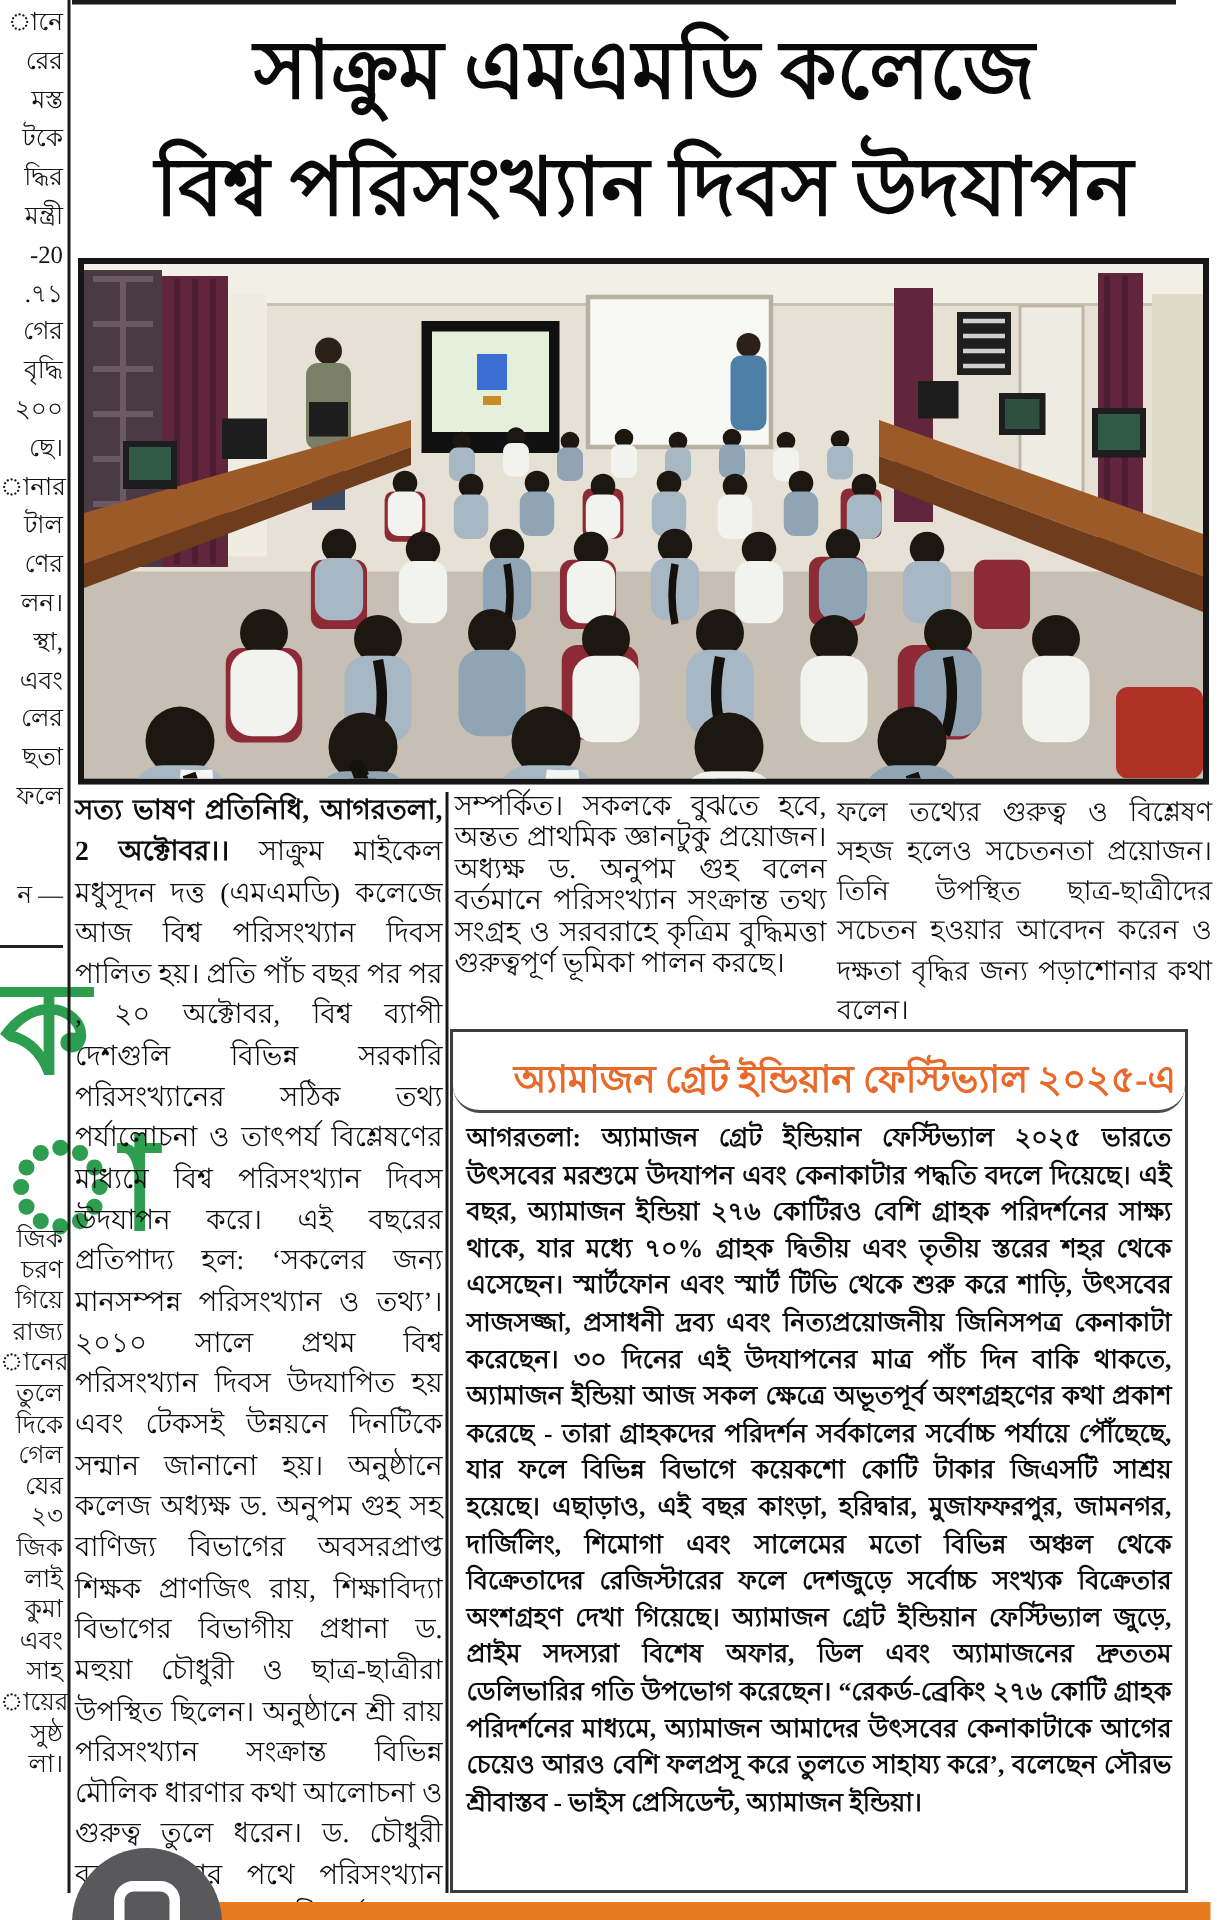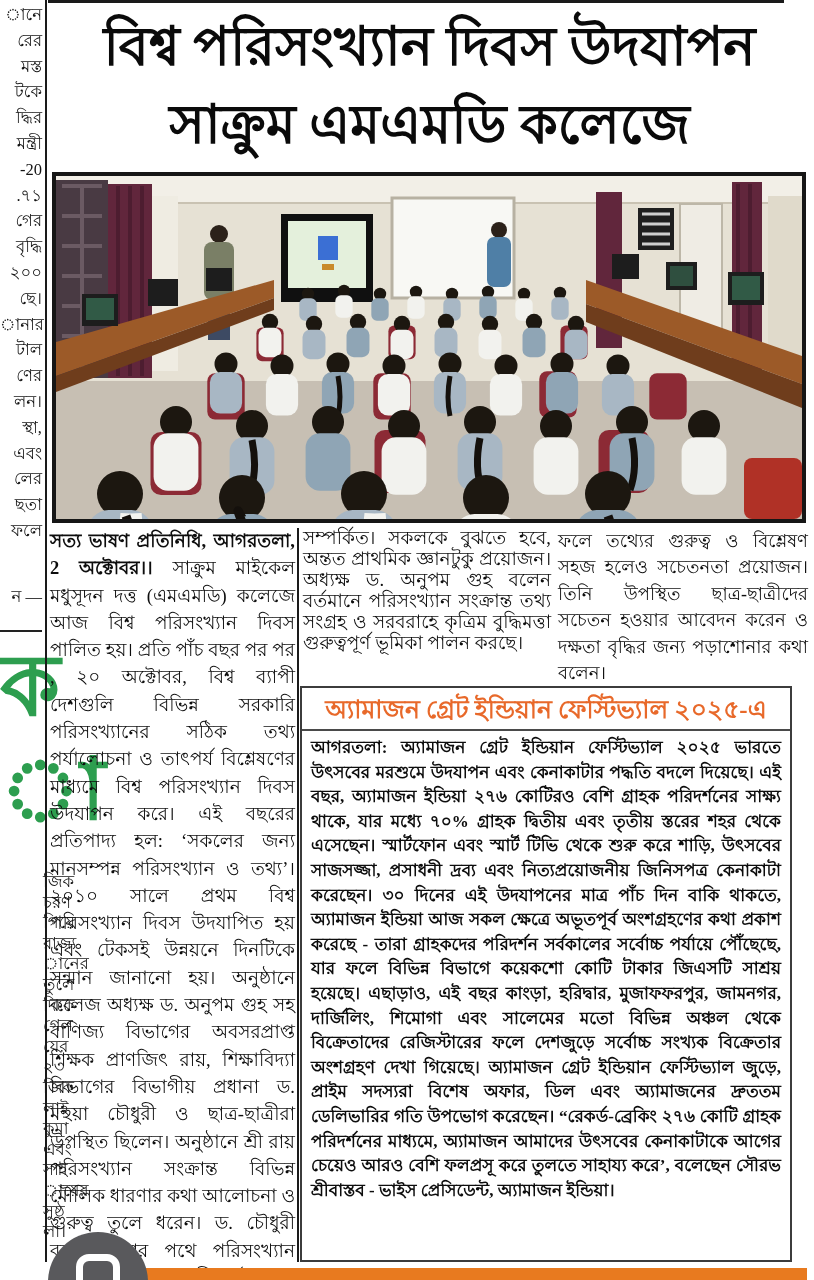--- a/index.html
+++ b/index.html
@@ -10,42 +10,42 @@
   
   .left-strip-top{position:absolute;left:0;top:2px;width:42px;text-align:right;
     font-size:16.5px;line-height:25.8px;color:#141414;}
   .left-frag{white-space:nowrap;}
   .left-n-dash{position:absolute;left:0;top:584px;width:42px;text-align:right;
     font-size:16.5px;color:#141414;white-space:nowrap;}
   .left-hr{position:absolute;left:0;top:630px;width:42px;height:0;border-top:2px solid #222;}
   .green-letters{position:absolute;left:0;top:634px;width:44px;text-align:right;
     font-weight:bold;font-size:86px;line-height:104px;color:#2d9e4f;overflow:visible;}
   .green-letters .left-frag{height:104px;}
-  .left-strip-bottom{position:absolute;left:0;top:872px;width:42px;text-align:left;
-    font-size:16.5px;line-height:20.6px;color:#141414;padding-left:43px;}
+  .left-strip-bottom{position:absolute;left:0;top:816px;width:42px;text-align:right;
+    font-size:16.5px;line-height:20.6px;color:#141414;}
   .v-rule-main{position:absolute;left:45px;top:0;width:2px;height:1262px;background:#1a1a1a;}
   
   .top-rule{position:absolute;left:48px;top:0;width:736px;height:3px;background:#1a1a1a;}
   .headline{position:absolute;left:52px;top:8px;width:755px;text-align:center;
     font-weight:bold;font-size:54px;line-height:78px;color:#0a0a0a;letter-spacing:0;}
   .photo-frame{position:absolute;left:52px;top:172px;width:754px;height:351px;
     border:4px solid #161616;box-sizing:border-box;background:#e6e1d4;}
   .photo-frame svg{display:block;width:100%;height:100%;}
   
   .col{position:absolute;top:528px;text-align:justify;color:#0d0d0d;}
   .col p{margin:0;}
   .col1{left:50px;width:245px;font-size:18.5px;line-height:27.3px;}
   .col2{left:303px;width:248px;font-size:18.5px;line-height:21px;}
   .col3{left:558px;width:250px;font-size:18px;line-height:26.4px;}
   .v-rule-col{position:absolute;left:297px;top:528px;width:2px;height:734px;background:#1a1a1a;}
   
   .box{position:absolute;left:300px;top:686px;width:492px;height:576px;
     border:2px solid #3c3c3c;box-sizing:border-box;background:#fff;}
-  .box-headline{padding:5px 6px 3px;text-align:center;font-weight:bold;
-    font-size:25px;line-height:33px;color:#e8692a;border-bottom:2px solid #4a4a4a;}
+  .box-headline{padding:16px 6px 3px;text-align:right;font-weight:bold;
+    font-size:25px;line-height:33px;color:#e8692a;border-bottom:2px solid #4a4a4a;border-radius:18px;}
   .box-body{padding:5px 9px 0;font-size:17px;line-height:24.6px;text-align:justify;}
   .box-body p{margin:0;font-weight:bold;}
   
   .bottom-bar{position:absolute;left:95px;bottom:0;width:712px;height:12px;background:#e87a1f;}
   .float-btn{position:absolute;left:48px;top:1232px;width:100px;height:100px;
     border-radius:50%;background:#59595c;}
   .float-btn-square{position:absolute;left:28px;top:22px;width:30px;height:50px;
     border:7px solid #ffffff;border-radius:13px;}
 </style>
 </head>
@@ -97,22 +97,22 @@
     <div class="left-frag">এবং</div>
     <div class="left-frag">সাহ</div>
     <div class="left-frag">ায়ের</div>
     <div class="left-frag">সুষ্ঠ</div>
     <div class="left-frag">লা।</div>
   </div>
 <div class="v-rule-main"></div>
 
 <div class="top-rule"></div>
 <div class="headline">
+  <div>সাক্রুম এমএমডি কলেজে</div>
   <div>বিশ্ব পরিসংখ্যান দিবস উদযাপন</div>
-  <div>সাক্রুম এমএমডি কলেজে</div>
 </div>
 
 <div class="photo-frame">
   <svg viewBox="0 0 746 343" preserveAspectRatio="none">
     <defs>
       <symbol id="st" overflow="visible">
         <circle cx="0" cy="0" r="10" fill="#1c1710"></circle>
         <rect x="-14" y="7" width="28" height="36" rx="9" fill="currentColor"></rect>
       </symbol>
       <symbol id="ch" overflow="visible">

